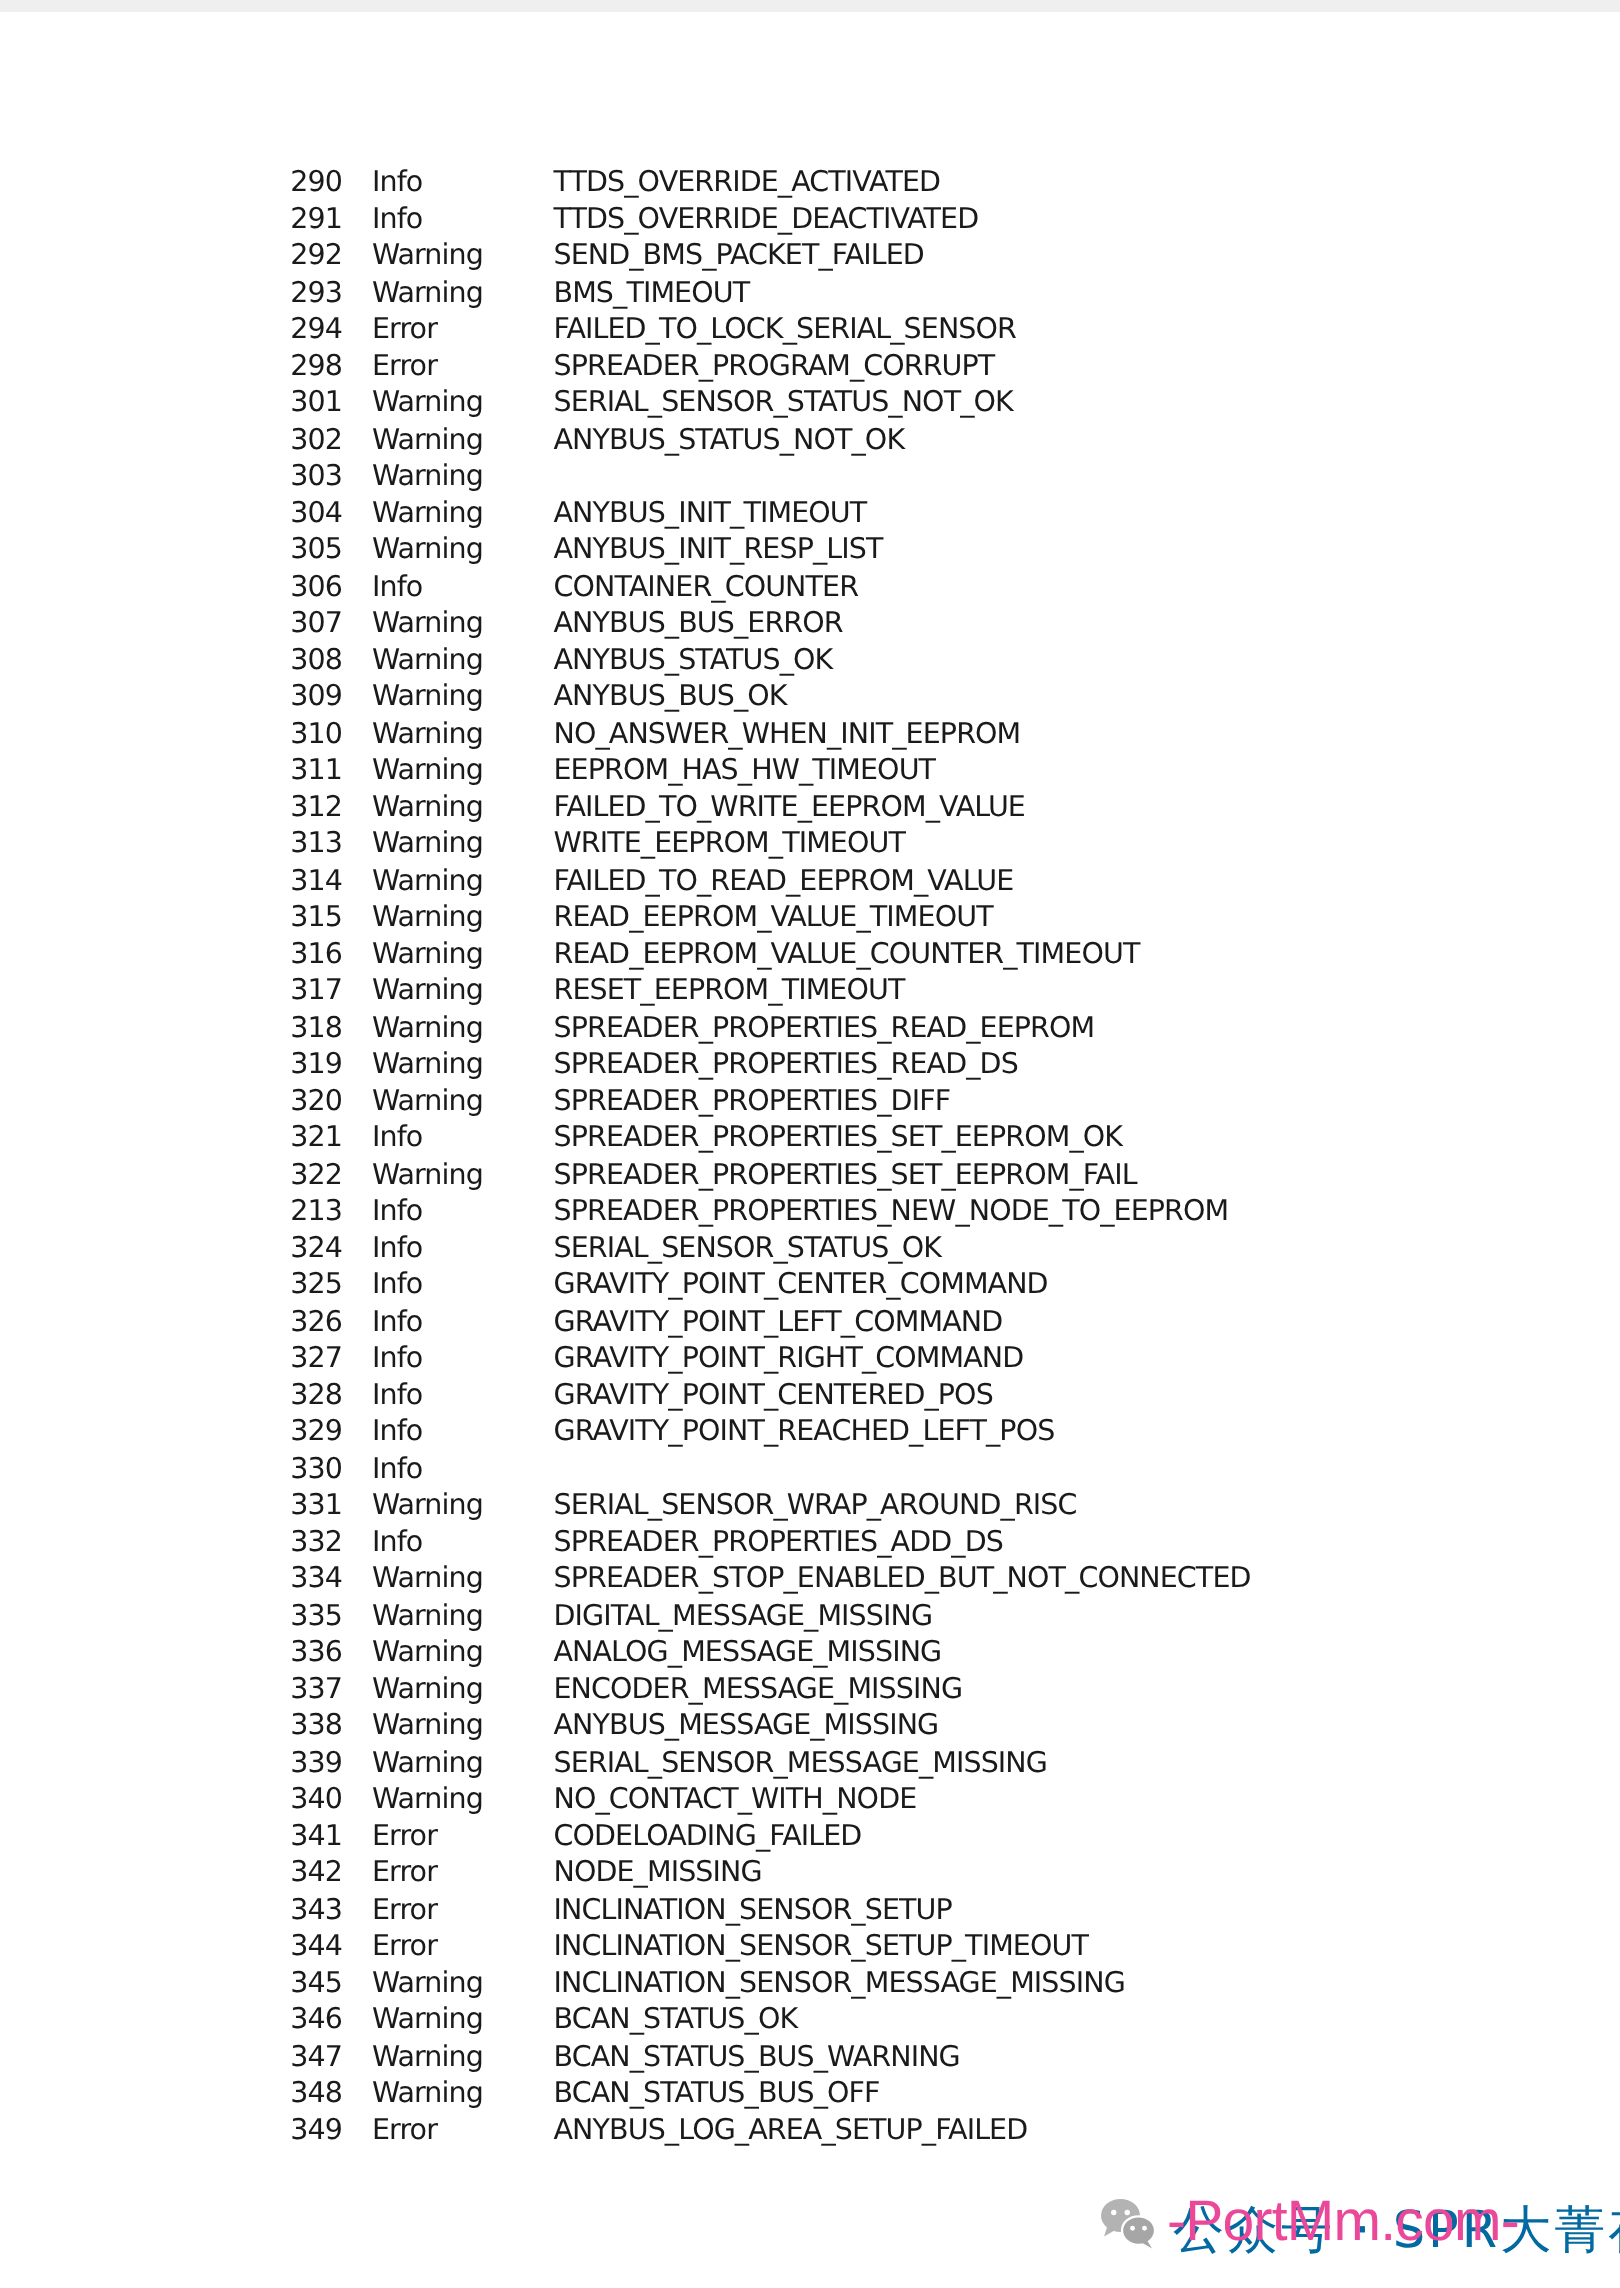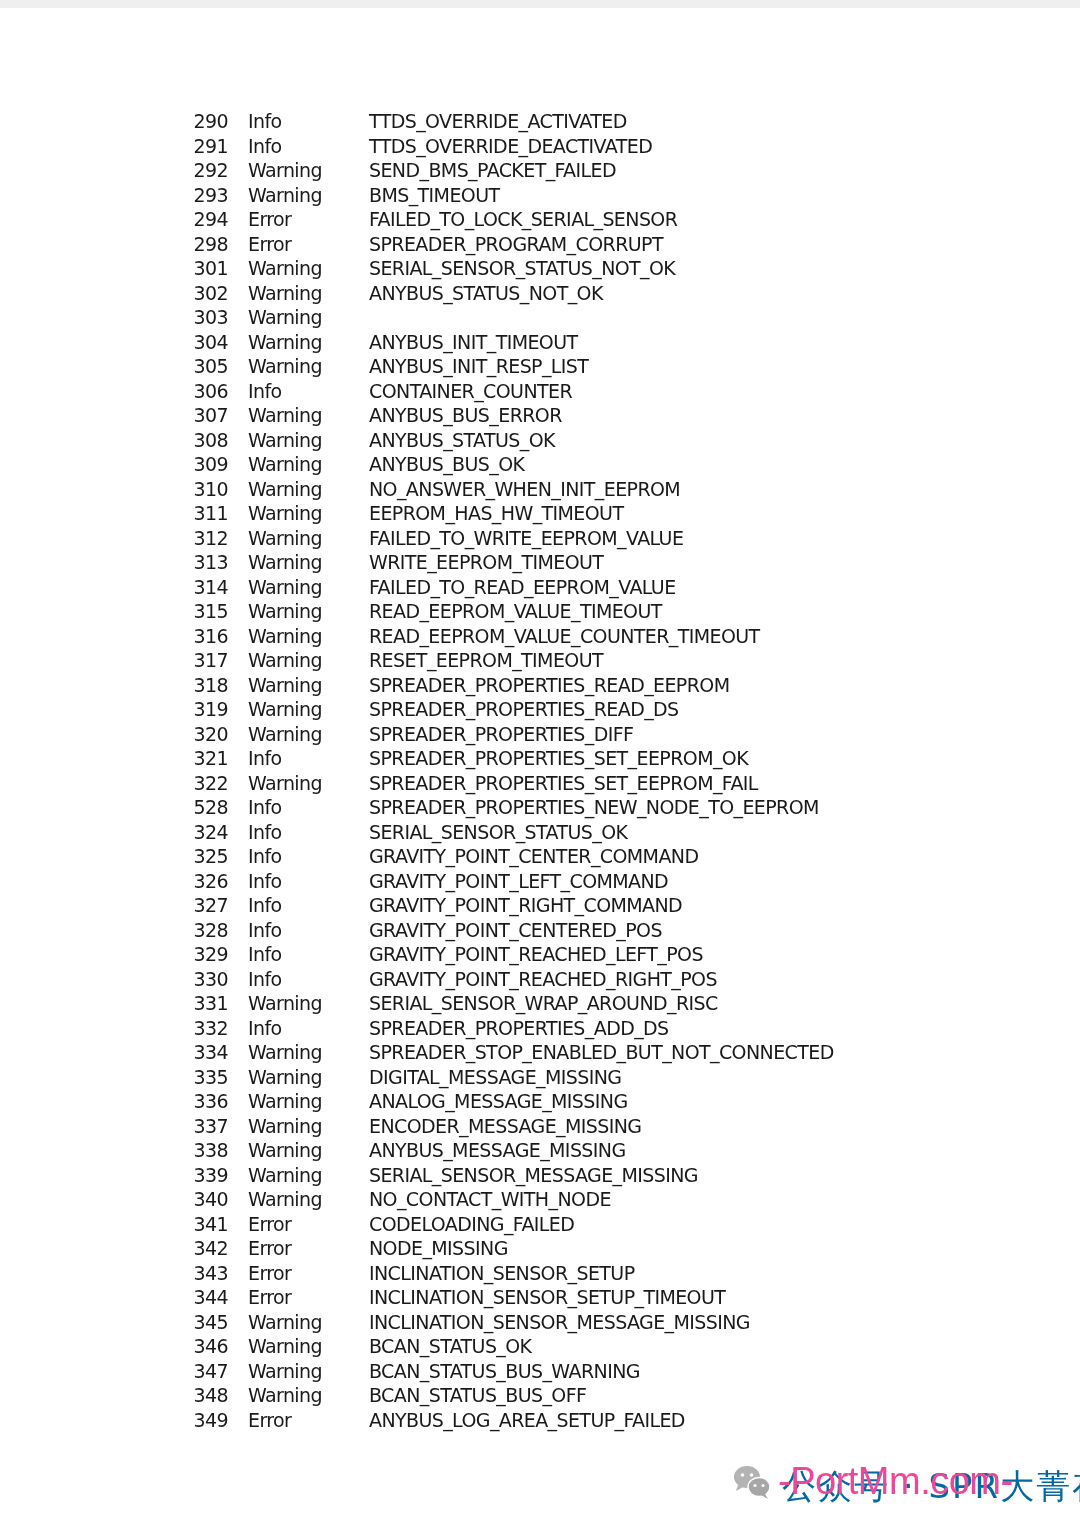--- a/index.html
+++ b/index.html
@@ -197,21 +197,21 @@
     </div>
     <div class="row">
       <span class="code-cell"><span class="code-num">321</span><span class="code-level">Info</span></span>
       <span class="code-msg">SPREADER_PROPERTIES_SET_EEPROM_OK</span>
     </div>
     <div class="row">
       <span class="code-cell"><span class="code-num">322</span><span class="code-level">Warning</span></span>
       <span class="code-msg">SPREADER_PROPERTIES_SET_EEPROM_FAIL</span>
     </div>
     <div class="row">
-      <span class="code-cell"><span class="code-num">528</span><span class="code-level">Info</span></span>
+      <span class="code-cell"><span class="code-num">213</span><span class="code-level">Info</span></span>
       <span class="code-msg">SPREADER_PROPERTIES_NEW_NODE_TO_EEPROM</span>
     </div>
     <div class="row">
       <span class="code-cell"><span class="code-num">324</span><span class="code-level">Info</span></span>
       <span class="code-msg">SERIAL_SENSOR_STATUS_OK</span>
     </div>
     <div class="row">
       <span class="code-cell"><span class="code-num">325</span><span class="code-level">Info</span></span>
       <span class="code-msg">GRAVITY_POINT_CENTER_COMMAND</span>
     </div>
@@ -226,21 +226,20 @@
     <div class="row">
       <span class="code-cell"><span class="code-num">328</span><span class="code-level">Info</span></span>
       <span class="code-msg">GRAVITY_POINT_CENTERED_POS</span>
     </div>
     <div class="row">
       <span class="code-cell"><span class="code-num">329</span><span class="code-level">Info</span></span>
       <span class="code-msg">GRAVITY_POINT_REACHED_LEFT_POS</span>
     </div>
     <div class="row">
       <span class="code-cell"><span class="code-num">330</span><span class="code-level">Info</span></span>
-      <span class="code-msg">GRAVITY_POINT_REACHED_RIGHT_POS</span>
     </div>
     <div class="row">
       <span class="code-cell"><span class="code-num">331</span><span class="code-level">Warning</span></span>
       <span class="code-msg">SERIAL_SENSOR_WRAP_AROUND_RISC</span>
     </div>
     <div class="row">
       <span class="code-cell"><span class="code-num">332</span><span class="code-level">Info</span></span>
       <span class="code-msg">SPREADER_PROPERTIES_ADD_DS</span>
     </div>
     <div class="row">

